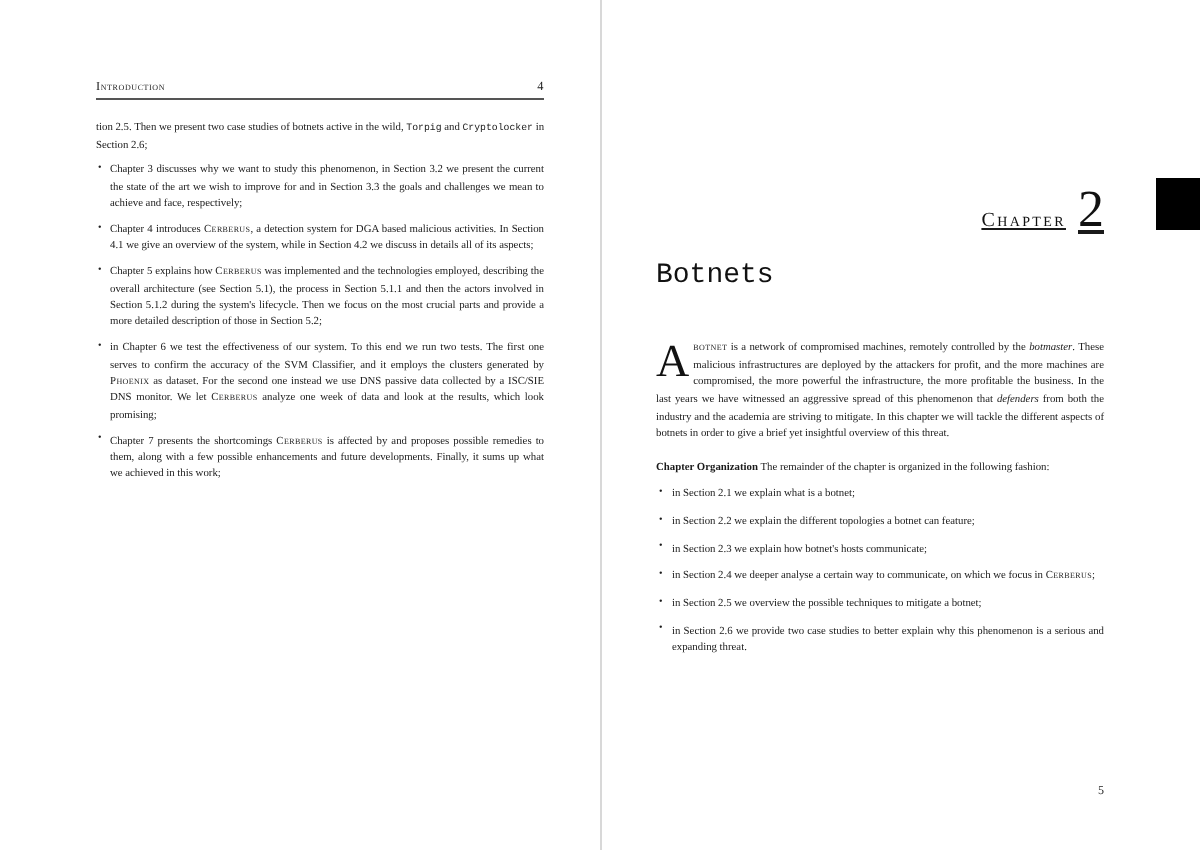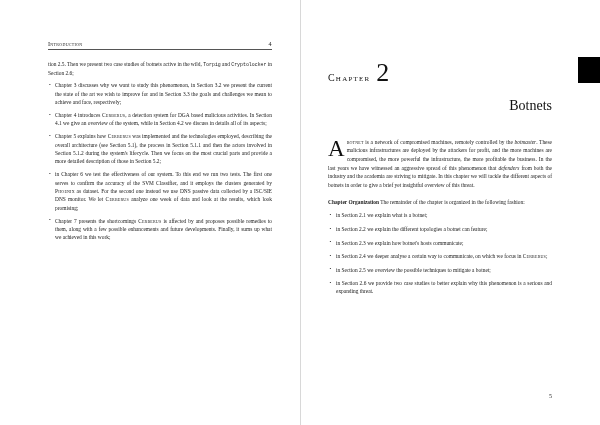--- a/index.html
+++ b/index.html
@@ -90,22 +90,24 @@
     font-size: 5px;
   }
   .sc { font-variant: small-caps; letter-spacing: 0.2px; }
   .mono { font-family: "Liberation Mono", monospace; font-size: 4.9px; }
   .it { font-style: italic; }
 
   
   .chapter-head {
     display: flex;
     align-items: baseline;
-    margin-top: 23px;
-    position: relative;
+    justify-content: flex-end;
+    margin-top: 55px;
+    position: relative;
+    text-decoration: underline;
   }
   .chapter-word {
     font-variant: small-caps;
     font-size: 10px;
     letter-spacing: 1.2px;
     margin-right: 6px;
     color: #111;
   }
   .chapter-num {
     font-size: 26px;
@@ -115,25 +117,25 @@
   }
   .chapter-bar {
     position: absolute;
     right: -48px;
     top: -6px;
     width: 22px;
     height: 26px;
     background: #000;
   }
   .chapter-title {
-    text-align: right;
     font-size: 14px;
     margin-top: 14px;
     margin-bottom: 24px;
     color: #111;
+    font-family: Liberation Mono, monospace;
   }
   .dropcap-para {
     font-size: 5.4px;
     line-height: 1.6;
     text-align: justify;
     position: relative;
     margin: 0 0 8px 0;
   }
   .dropcap {
     float: left;

